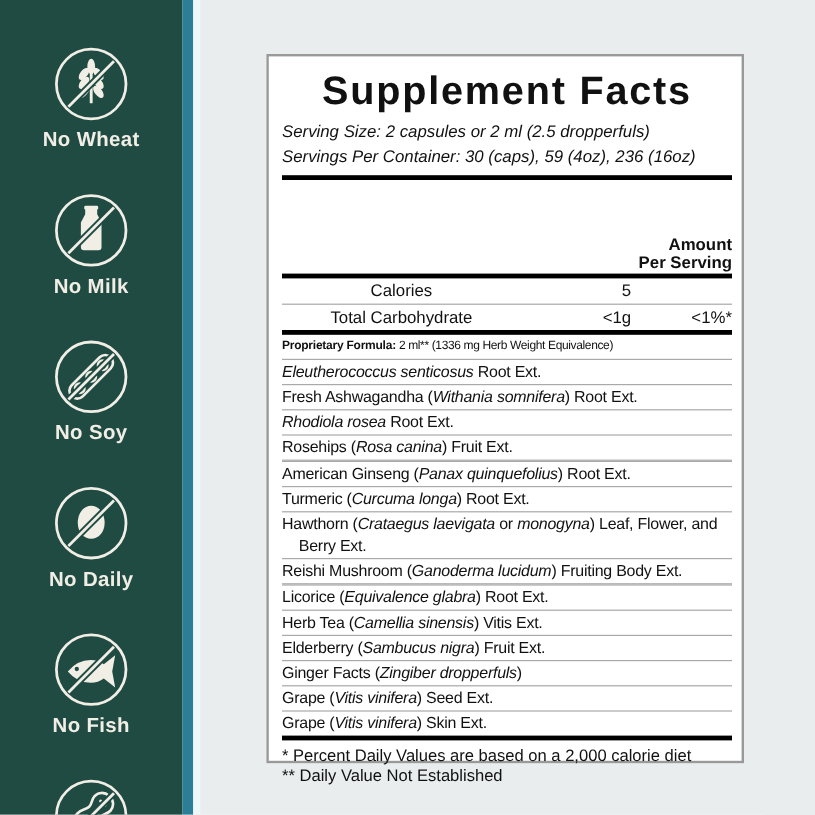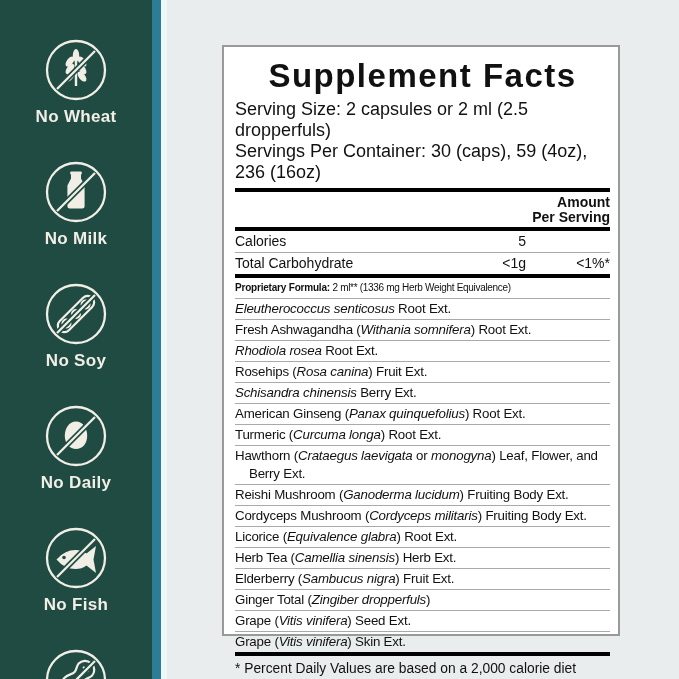--- a/index.html
+++ b/index.html
@@ -31,32 +31,32 @@
 
   .panel{
     position:absolute;left:222px;top:45px;width:398px;height:591px;
     background:#ffffff;border:2px solid var(--panel-border);
     padding:8px 8px 0 11px;
   }
   .panel h1{
     margin:4px 0 6px;text-align:center;
     font-size:33px;font-weight:bold;letter-spacing:1.5px;line-height:34px;
   }
-  .serving-line{margin:0;font-size:18px;line-height:21px;}
+  .serving-line{margin:0;font-size:14px;line-height:21px;font-style:italic;}
   .bar{height:4px;background:var(--rule);}
   .bar.m1{margin-top:5px;}
   .sep{height:1px;background:var(--separator);}
 
-  .colheads{display:flex;align-items:flex-end;padding:3px 0 2px;}
+  .colheads{display:flex;align-items:flex-end;padding:3px 0 2px;margin-top:43px;}
   .colheads .spacer{flex:1;}
   .col-amount{width:92px;text-align:right;font-weight:bold;font-size:14px;line-height:15px;}
   .col-daily{width:84px;text-align:right;font-weight:bold;font-size:14px;line-height:15px;}
 
   .nutrient-row{display:flex;font-size:14px;line-height:19px;padding:1px 0;}
-  .nutrient-row .n-name{flex:1;}
+  .nutrient-row .n-name{flex:1;text-align:center;}
   .nutrient-row .n-amount{width:92px;text-align:right;}
   .nutrient-row .n-daily{width:84px;text-align:right;}
 
   .prop-row{font-size:10px;line-height:20px;letter-spacing:-.3px;white-space:nowrap;}
   .prop-row b{letter-spacing:-.2px;}
 
   .ing-row{
     font-size:13.3px;line-height:18px;letter-spacing:-.2px;
     padding:1px 0 1px 14px;text-indent:-14px;
   }
@@ -193,39 +193,37 @@
     <div class="sep"></div>
     <div id="ingredient-rows">
         <div class="ing-row"><i>Eleutherococcus senticosus</i><span> Root Ext.</span></div>
         <div class="sep"></div>
         <div class="ing-row"><span>Fresh Ashwagandha (</span><i>Withania somnifera</i><span>) Root Ext.</span></div>
         <div class="sep"></div>
         <div class="ing-row"><i>Rhodiola rosea</i><span> Root Ext.</span></div>
         <div class="sep"></div>
         <div class="ing-row"><span>Rosehips (</span><i>Rosa canina</i><span>) Fruit Ext.</span></div>
         <div class="sep"></div>
-        <div class="ing-row"><i>Schisandra chinensis</i><span> Berry Ext.</span></div>
         <div class="sep"></div>
         <div class="ing-row"><span>American Ginseng (</span><i>Panax quinquefolius</i><span>) Root Ext.</span></div>
         <div class="sep"></div>
         <div class="ing-row"><span>Turmeric (</span><i>Curcuma longa</i><span>) Root Ext.</span></div>
         <div class="sep"></div>
         <div class="ing-row"><span>Hawthorn (</span><i>Crataegus laevigata</i><span> or </span><i>monogyna</i><span>) Leaf, Flower, and Berry Ext.</span></div>
         <div class="sep"></div>
         <div class="ing-row"><span>Reishi Mushroom (</span><i>Ganoderma lucidum</i><span>) Fruiting Body Ext.</span></div>
         <div class="sep"></div>
-        <div class="ing-row"><span>Cordyceps Mushroom (</span><i>Cordyceps militaris</i><span>) Fruiting Body Ext.</span></div>
         <div class="sep"></div>
         <div class="ing-row"><span>Licorice (</span><i>Equivalence glabra</i><span>) Root Ext.</span></div>
         <div class="sep"></div>
-        <div class="ing-row"><span>Herb Tea (</span><i>Camellia sinensis</i><span>) Herb Ext.</span></div>
+        <div class="ing-row"><span>Herb Tea (</span><i>Camellia sinensis</i><span>) Vitis Ext.</span></div>
         <div class="sep"></div>
         <div class="ing-row"><span>Elderberry (</span><i>Sambucus nigra</i><span>) Fruit Ext.</span></div>
         <div class="sep"></div>
-        <div class="ing-row"><span>Ginger Total (</span><i>Zingiber dropperfuls</i><span>)</span></div>
+        <div class="ing-row"><span>Ginger Facts (</span><i>Zingiber dropperfuls</i><span>)</span></div>
         <div class="sep"></div>
         <div class="ing-row"><span>Grape (</span><i>Vitis vinifera</i><span>) Seed Ext.</span></div>
         <div class="sep"></div>
         <div class="ing-row"><span>Grape (</span><i>Vitis vinifera</i><span>) Skin Ext.</span></div>
       </div>
     <div class="bar"></div>
     <div class="footnotes">
       <p class="footnote">* Percent Daily Values are based on a 2,000 calorie diet</p>
       <p class="footnote">** Daily Value Not Established</p>
     </div>

